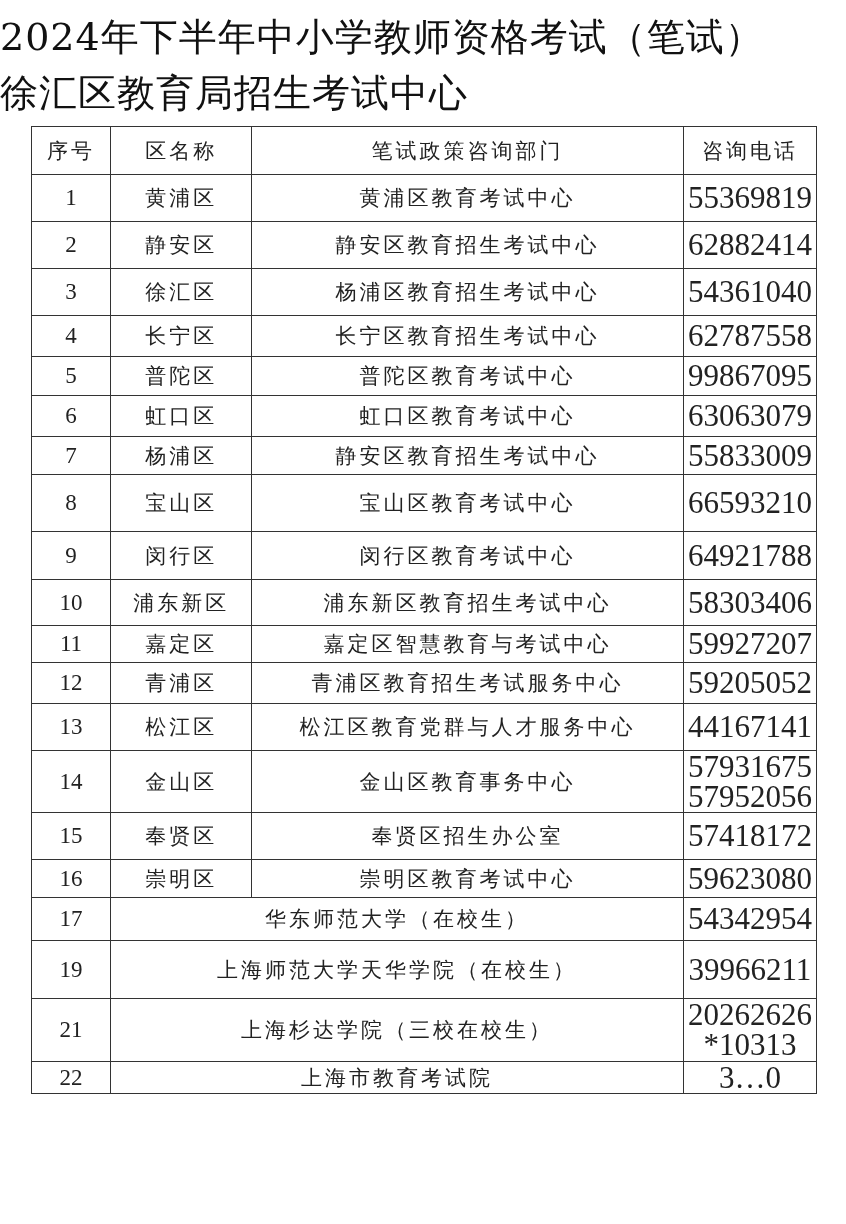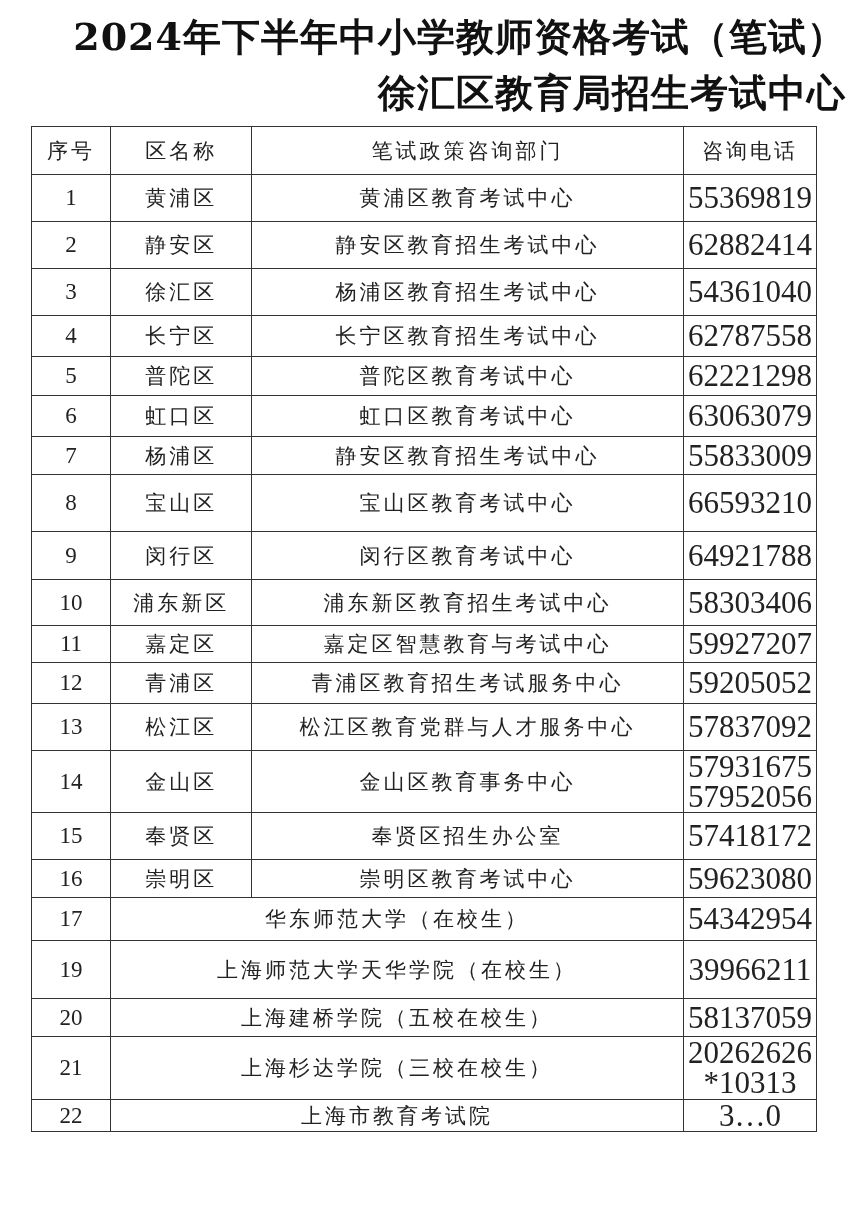--- a/index.html
+++ b/index.html
@@ -1,18 +1,18 @@
 <!DOCTYPE html>
 <html><head>
 <meta charset="utf-8">
 <style>
   html, body { margin:0; padding:0; background:#fff; }
   body { width:846px; height:1224px; position:relative; overflow:hidden; color:#111;
          font-family:"DejaVu Serif", "Liberation Serif", serif; }
-  .title { position:absolute; left:0; width:846px; text-align:right; font-weight:bold;
+  .title { position:absolute; left:0; width:846px; text-align:left; font-weight:normal;
            font-family:"DejaVu Serif", serif; letter-spacing:1px; }
   .t1 { top:12px; font-size:38px; }
   .t2 { top:68px; font-size:38px; }
   table { position:absolute; left:31px; top:126px; width:786px; border-collapse:collapse;
           font-family:"DejaVu Sans", "Liberation Sans", sans-serif; }
   td, th { border:1.5px solid #333; text-align:center; font-weight:normal; font-size:21px;
            padding:0; letter-spacing:3px; color:#222; }
   th { height:47px; }
   td.no { width:78px; font-family:"Liberation Serif", serif; font-size:23px; letter-spacing:0; }
   td.dist { width:140px; }
@@ -56,21 +56,21 @@
       <tr style="height: 41px;">
         <td class="no">4</td>
         <td class="dist">长宁区</td>
         <td class="dept">长宁区教育招生考试中心</td>
         <td class="tel">62787558</td>
       </tr>
       <tr style="height: 39px;">
         <td class="no">5</td>
         <td class="dist">普陀区</td>
         <td class="dept">普陀区教育考试中心</td>
-        <td class="tel">62221298</td>
+        <td class="tel">99867095</td>
       </tr>
       <tr style="height: 41px;">
         <td class="no">6</td>
         <td class="dist">虹口区</td>
         <td class="dept">虹口区教育考试中心</td>
         <td class="tel">63063079</td>
       </tr>
       <tr style="height: 38px;">
         <td class="no">7</td>
         <td class="dist">杨浦区</td>
@@ -104,21 +104,21 @@
       <tr style="height: 41px;">
         <td class="no">12</td>
         <td class="dist">青浦区</td>
         <td class="dept">青浦区教育招生考试服务中心</td>
         <td class="tel">59205052</td>
       </tr>
       <tr style="height: 47px;">
         <td class="no">13</td>
         <td class="dist">松江区</td>
         <td class="dept">松江区教育党群与人才服务中心</td>
-        <td class="tel">57837092</td>
+        <td class="tel">44167141</td>
       </tr>
       <tr style="height: 62px;">
         <td class="no">14</td>
         <td class="dist">金山区</td>
         <td class="dept">金山区教育事务中心</td>
         <td class="tel">57931675<br>57952056</td>
       </tr>
       <tr style="height: 47px;">
         <td class="no">15</td>
         <td class="dist">奉贤区</td>
@@ -134,25 +134,20 @@
       <tr style="height: 43px;">
         <td class="no">17</td>
         <td class="dept" colspan="2">华东师范大学（在校生）</td>
         <td class="tel">54342954</td>
       </tr>
       <tr style="height: 58px;">
         <td class="no">19</td>
         <td class="dept" colspan="2">上海师范大学天华学院（在校生）</td>
         <td class="tel">39966211</td>
       </tr>
-      <tr style="height: 38px;">
-        <td class="no">20</td>
-        <td class="dept" colspan="2">上海建桥学院（五校在校生）</td>
-        <td class="tel">58137059</td>
-      </tr>
       <tr style="height: 63px;">
         <td class="no">21</td>
         <td class="dept" colspan="2">上海杉达学院（三校在校生）</td>
         <td class="tel">20262626<br>*10313</td>
       </tr>
       <tr style="height: 32px;">
         <td class="no">22</td>
         <td class="dept" colspan="2">上海市教育考试院</td>
         <td class="tel">3…0</td>
       </tr>

